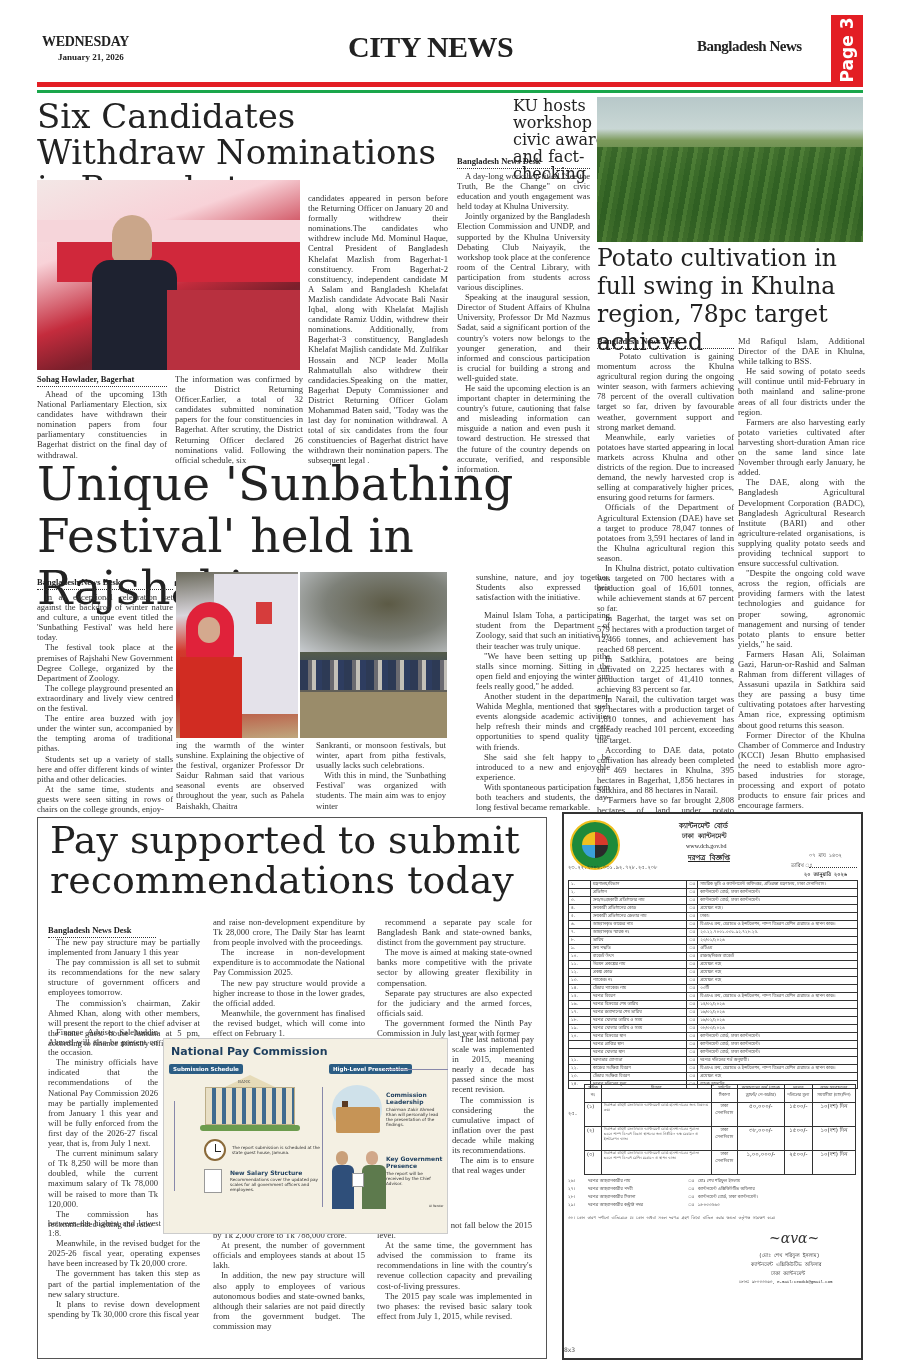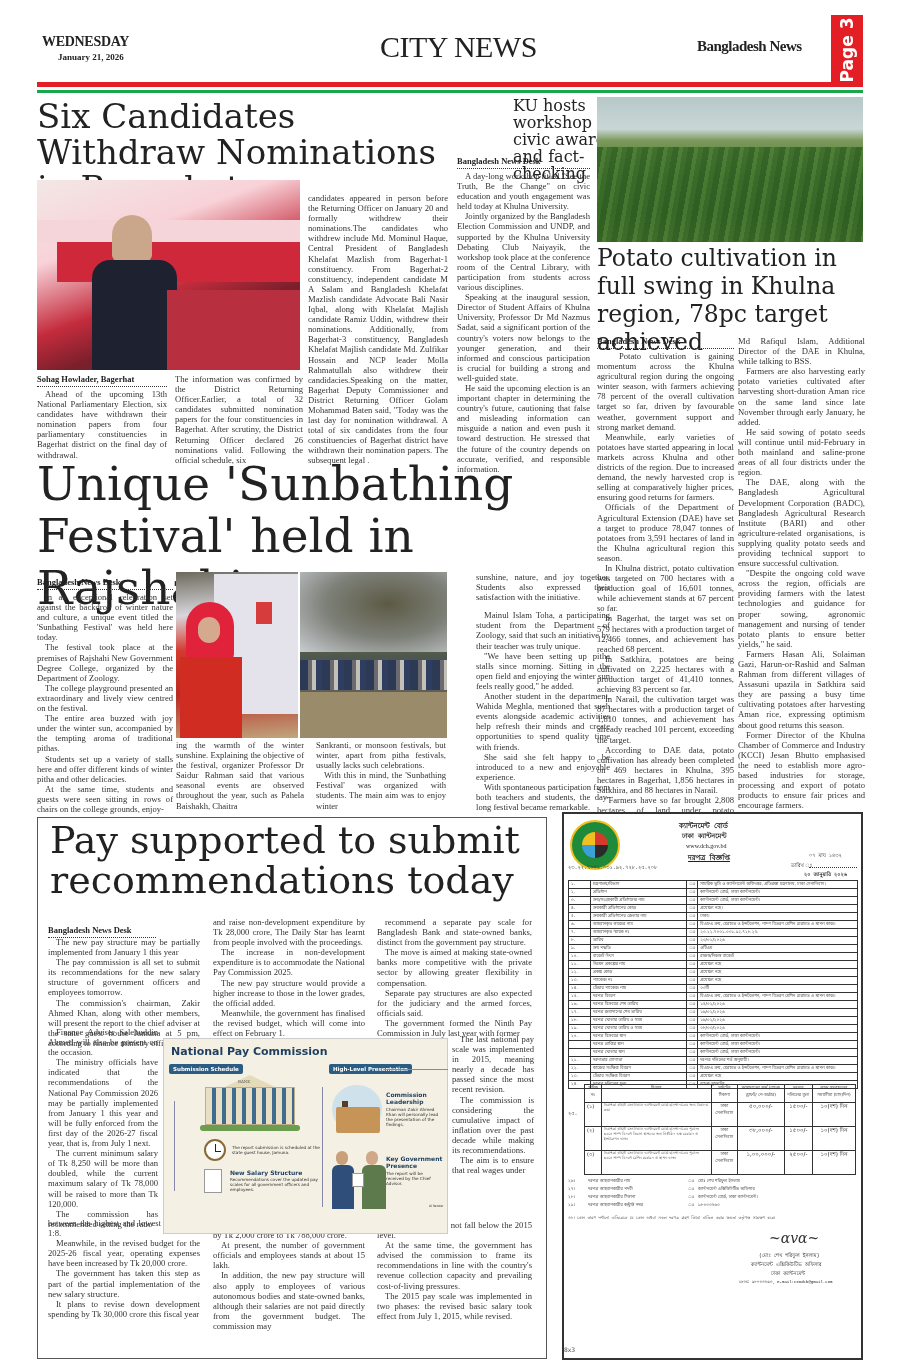--- a/index.html
+++ b/index.html
@@ -1,20 +1,20 @@
 <!DOCTYPE html>
 <html><head>
 <meta charset="utf-8">
 <style>
 *{box-sizing:border-box;margin:0;padding:0}
 body{width:897px;height:1366px;background:#fff;font-family:"DejaVu Serif","Liberation Serif",serif;color:#222;position:relative;overflow:hidden}
 .abs{position:absolute}
 .mast-day{left:42px;top:34px;font-family:"Liberation Serif",serif;font-weight:bold;font-size:14px;letter-spacing:-0.3px}
 .mast-date{left:58px;top:52px;font-family:"Liberation Serif",serif;font-weight:bold;font-size:9px}
-.mast-title{left:380px;top:30px;font-family:"Liberation Serif",serif;font-weight:normal;font-size:30px;letter-spacing:-0.5px}
+.mast-title{left:348px;top:30px;font-family:"Liberation Serif",serif;font-weight:bold;font-size:30px;letter-spacing:-0.5px}
 .mast-brand{left:697px;top:38px;font-family:"Liberation Serif",serif;font-weight:bold;font-size:15px;letter-spacing:-0.5px}
 .page-tab{left:831px;top:15px;width:32px;height:70px;background:#e31e24;color:#fff;display:flex;align-items:center;justify-content:center}
 .page-tab span{transform:rotate(-90deg);font-family:"DejaVu Sans",sans-serif;font-weight:bold;font-size:17px;white-space:nowrap}
 .rule-red{left:37px;top:82px;width:826px;height:5px;background:#e31e24}
 .rule-green{left:37px;top:90px;width:826px;height:3px;background:#1aa64b}
 .h1{font-family:"DejaVu Serif",serif;font-weight:normal;color:#222;line-height:1.05}
 .body-text{font-family:"Liberation Serif",serif;font-size:8.6px;line-height:10.1px;text-align:justify;color:#333;text-indent:8px}
 .body-text p{margin:0}
 .byline{font-family:"Liberation Serif",serif;font-weight:bold;font-size:8.5px;color:#222;border-bottom:1px dotted #333;padding-bottom:2px;margin-bottom:2px}
 .photo{background:#888;overflow:hidden}
@@ -85,22 +85,22 @@
     <p>In Khulna district, potato cultivation was targeted on 700 hectares with a production goal of 16,601 tonnes, while achievement stands at 67 percent so far.</p>
     <p>In Bagerhat, the target was set on 579 hectares with a production target of 12,466 tonnes, and achievement has reached 68 percent.</p>
     <p>In Satkhira, potatoes are being cultivated on 2,225 hectares with a production target of 41,410 tonnes, achieving 83 percent so far.</p>
     <p>In Narail, the cultivation target was 87 hectares with a production target of 1,810 tonnes, and achievement has already reached 101 percent, exceeding the target.</p>
     <p>According to DAE data, potato cultivation has already been completed on 469 hectares in Khulna, 395 hectares in Bagerhat, 1,856 hectares in Satkhira, and 88 hectares in Narail.</p>
     <p>"Farmers have so far brought 2,808 hectares of land under potato cultivation in the region," said Agriculturist</p>
   </div>
 </div>
 <div class="abs body-text" style="left:738px;top:336px;width:127px;">
   <p style="text-indent:0;">Md Rafiqul Islam, Additional Director of the DAE in Khulna, while talking to BSS.</p>
+  <p>He said sowing of potato seeds will continue until mid-February in both mainland and saline-prone areas of all four districts under the region.</p>
   <p>Farmers are also harvesting early potato varieties cultivated after harvesting short-duration Aman rice on the same land since late November through early January, he added.</p>
-  <p>He said sowing of potato seeds will continue until mid-February in both mainland and saline-prone areas of all four districts under the region.</p>
   <p>The DAE, along with the Bangladesh Agricultural Development Corporation (BADC), Bangladesh Agricultural Research Institute (BARI) and other agriculture-related organisations, is supplying quality potato seeds and providing technical support to ensure successful cultivation.</p>
   <p>"Despite the ongoing cold wave across the region, officials are providing farmers with the latest technologies and guidance for proper sowing, agronomic management and nursing of tender potato plants to ensure better yields," he said.</p>
   <p>Farmers Hasan Ali, Solaiman Gazi, Harun-or-Rashid and Salman Rahman from different villages of Assasuni upazila in Satkhira said they are passing a busy time cultivating potatoes after harvesting Aman rice, expressing optimism about good returns this season.</p>
   <p>Former Director of the Khulna Chamber of Commerce and Industry (KCCI) Jesan Bhutto emphasised the need to establish more agro-based industries for storage, processing and export of potato products to ensure fair prices and encourage farmers.</p>
 </div>
 
 <div class="abs h1" style="left:37px;top:458px;width:555px;font-size:47px;line-height:52px;">Unique 'Sunbathing Festival' held in Rajshahi</div>
 <div class="abs" style="left:37px;top:577px;width:136px;">
   <div class="byline">Bangladesh News Desk</div>
   <div class="body-text">

